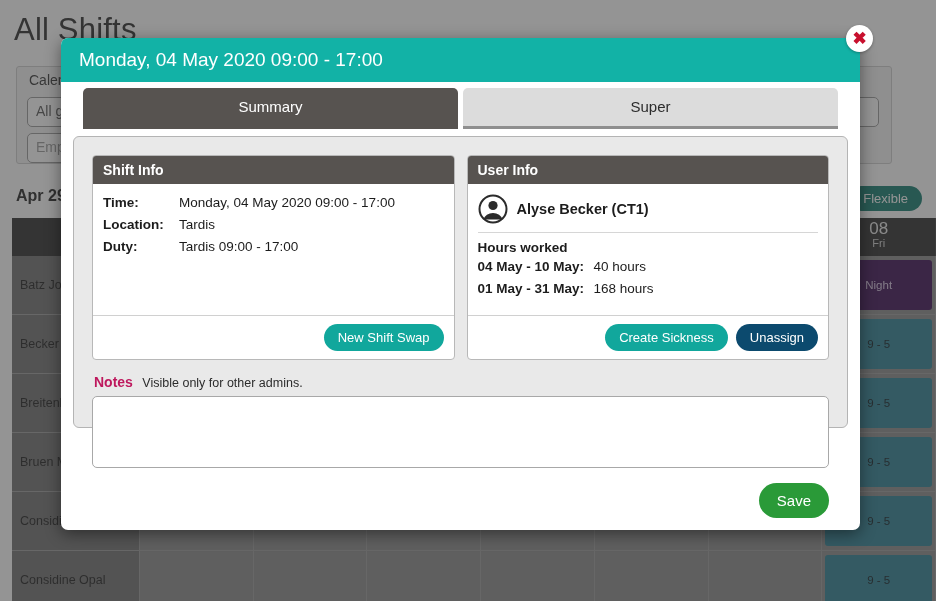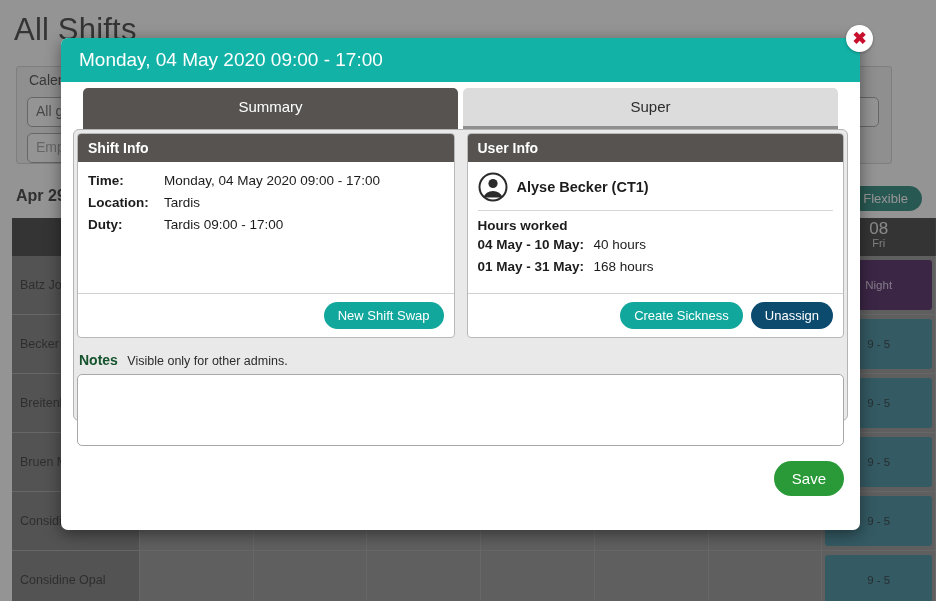--- a/index.html
+++ b/index.html
@@ -153,25 +153,25 @@
     text-align: center;
     font-size: 15px;
     padding: 10px 0 11px 0;
     border-radius: 5px 5px 0 0;
     cursor: pointer;
   }
   .tab.active { background: #575350; color: #ffffff; }
   .tab.inactive { background: #dcdcdc; color: #2c2c2c; border-bottom: 3px solid #8f8f8f; text-align: center; }
 
   .tab-body {
-    margin: 0 12px;
+    margin: 7px 12px;
     background: #e9e9e9;
     border: 1px solid #b4b4b4;
     border-radius: 6px;
-    padding: 3px;
+    padding: 18px;
     height: 292px;
   }
 
   .panels { display: flex; gap: 12px; }
   .panel {
     flex: 1 1 0;
     background: #ffffff;
     border: 1px solid #b8b8b8;
     border-radius: 4px;
     overflow: hidden;
@@ -205,21 +205,21 @@
     border: none; border-radius: 14px;
     font-size: 13px; color: #fff;
     padding: 6px 14px; cursor: pointer;
     font-family: "Liberation Sans", sans-serif;
   }
   .btn-teal { background: #11a79c; }
   .btn-red  { background: #0c4a6e; }
   .btn-green{ background: #2a9a38; border-radius: 18px; padding: 9px 18px; font-size: 15px; }
 
   .notes-label-row { margin: 13px 0 5px 2px; }
-  .notes-label { font-size: 14px; font-weight: bold; color: #14532d; }
+  .notes-label { font-size: 14px; font-weight: bold; color: #be185d; }
   .notes-hint  { font-size: 12.5px; color: #2c2c2c; margin-left: 5px; }
   .notes-area {
     width: 100%; height: 72px;
     border: 1px solid #a8a8a8; border-radius: 5px;
     background: #ffffff; resize: none;
     font-family: "Liberation Sans", sans-serif; font-size: 13px;
     padding: 6px;
   }
   .save-row { display: flex; justify-content: flex-end; margin-top: 11px; }
 </style>

